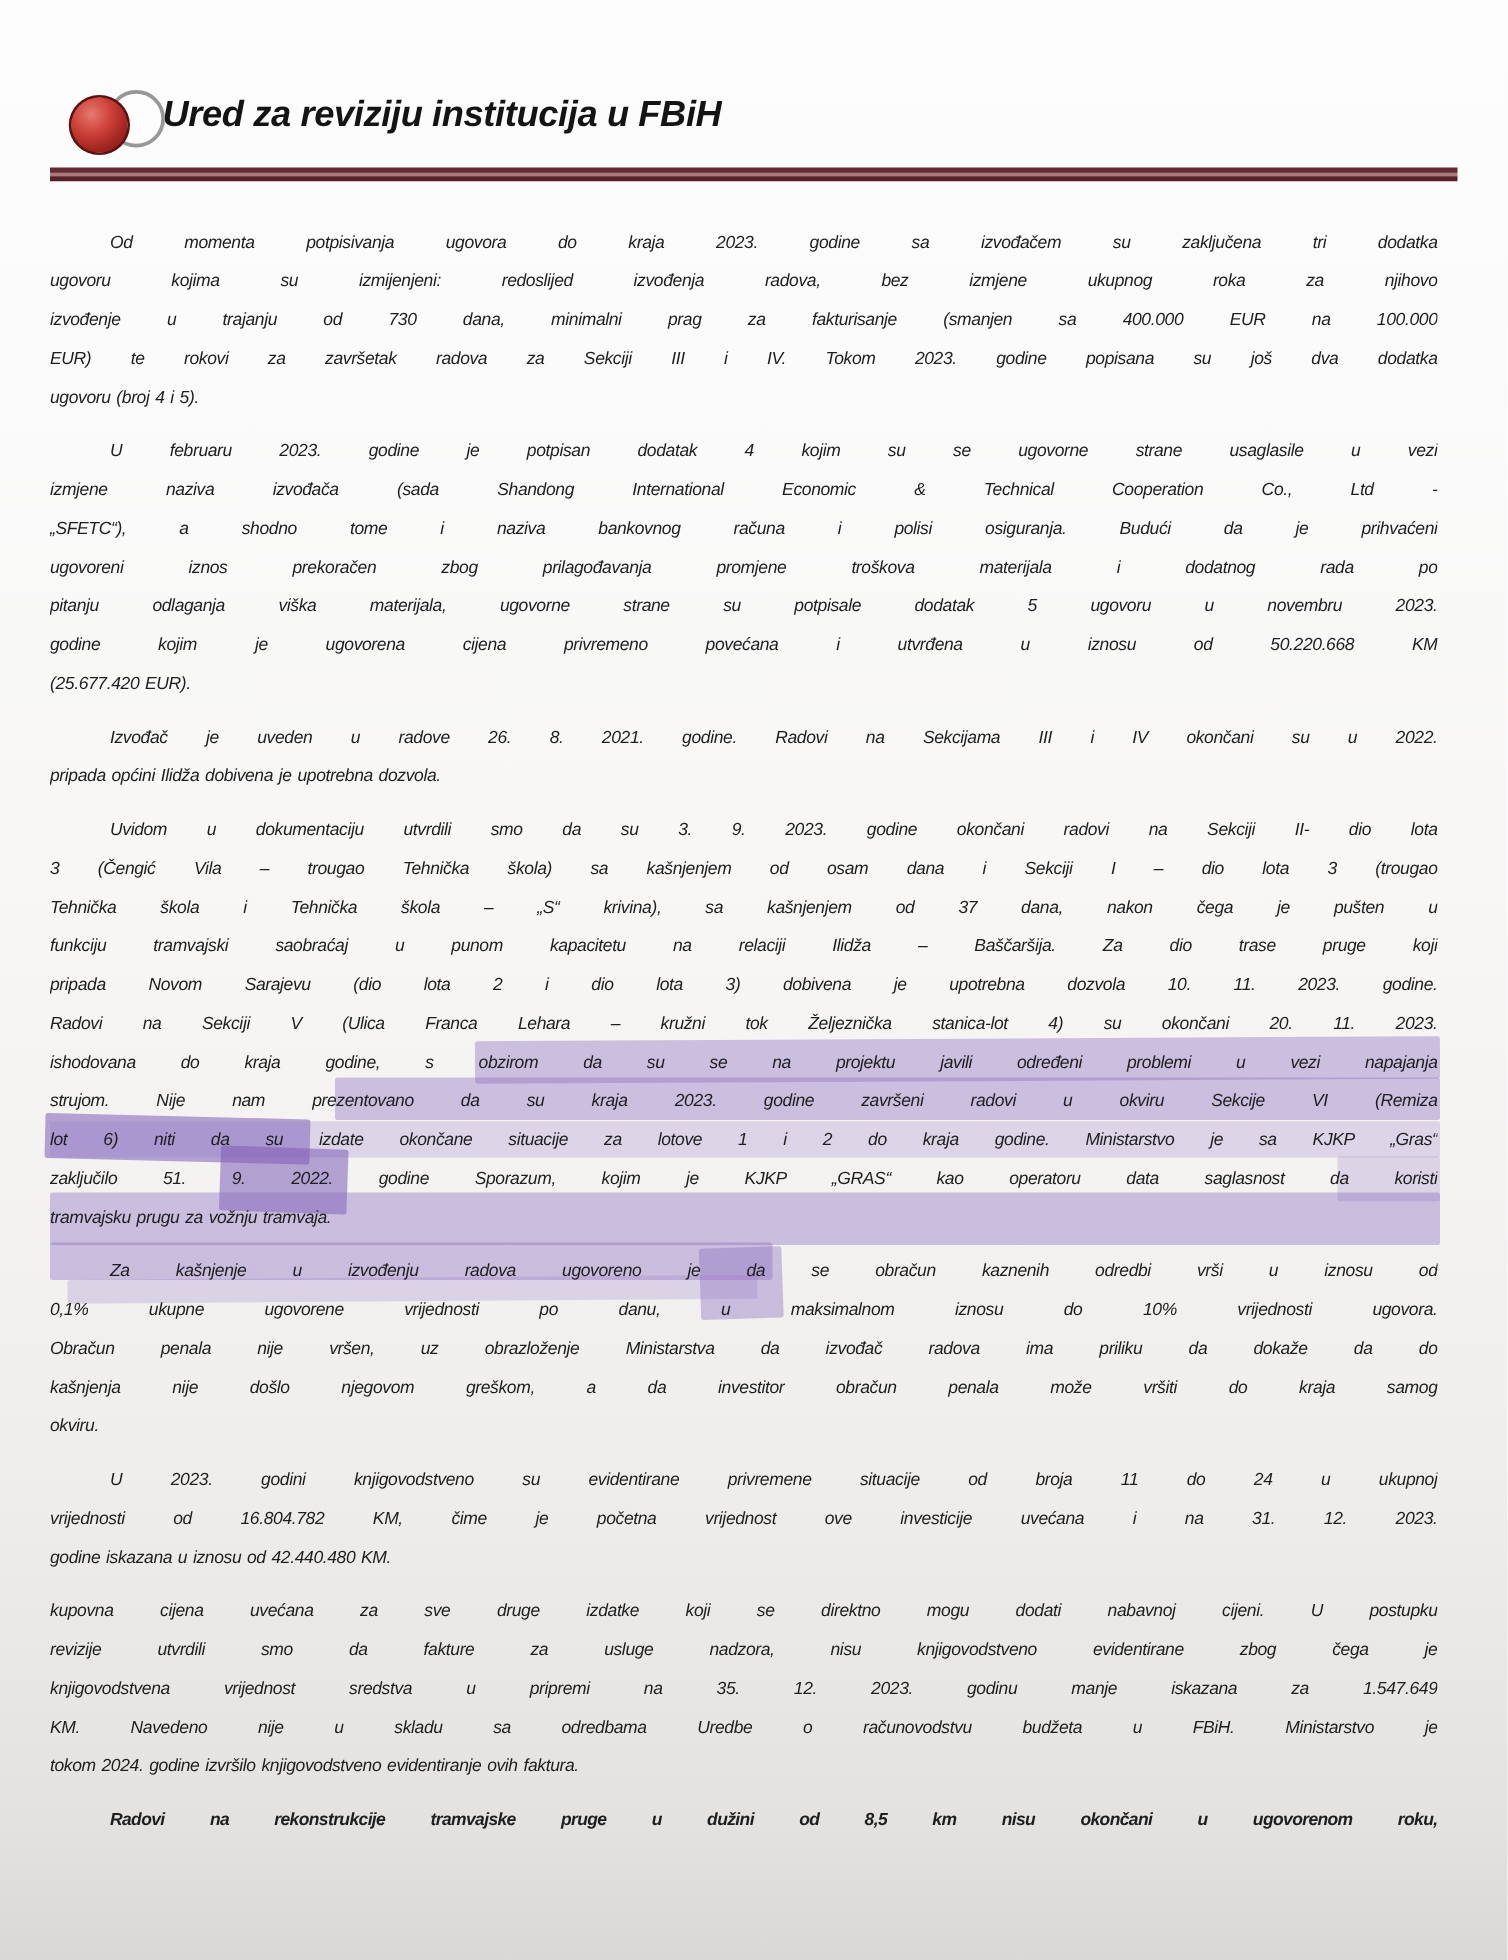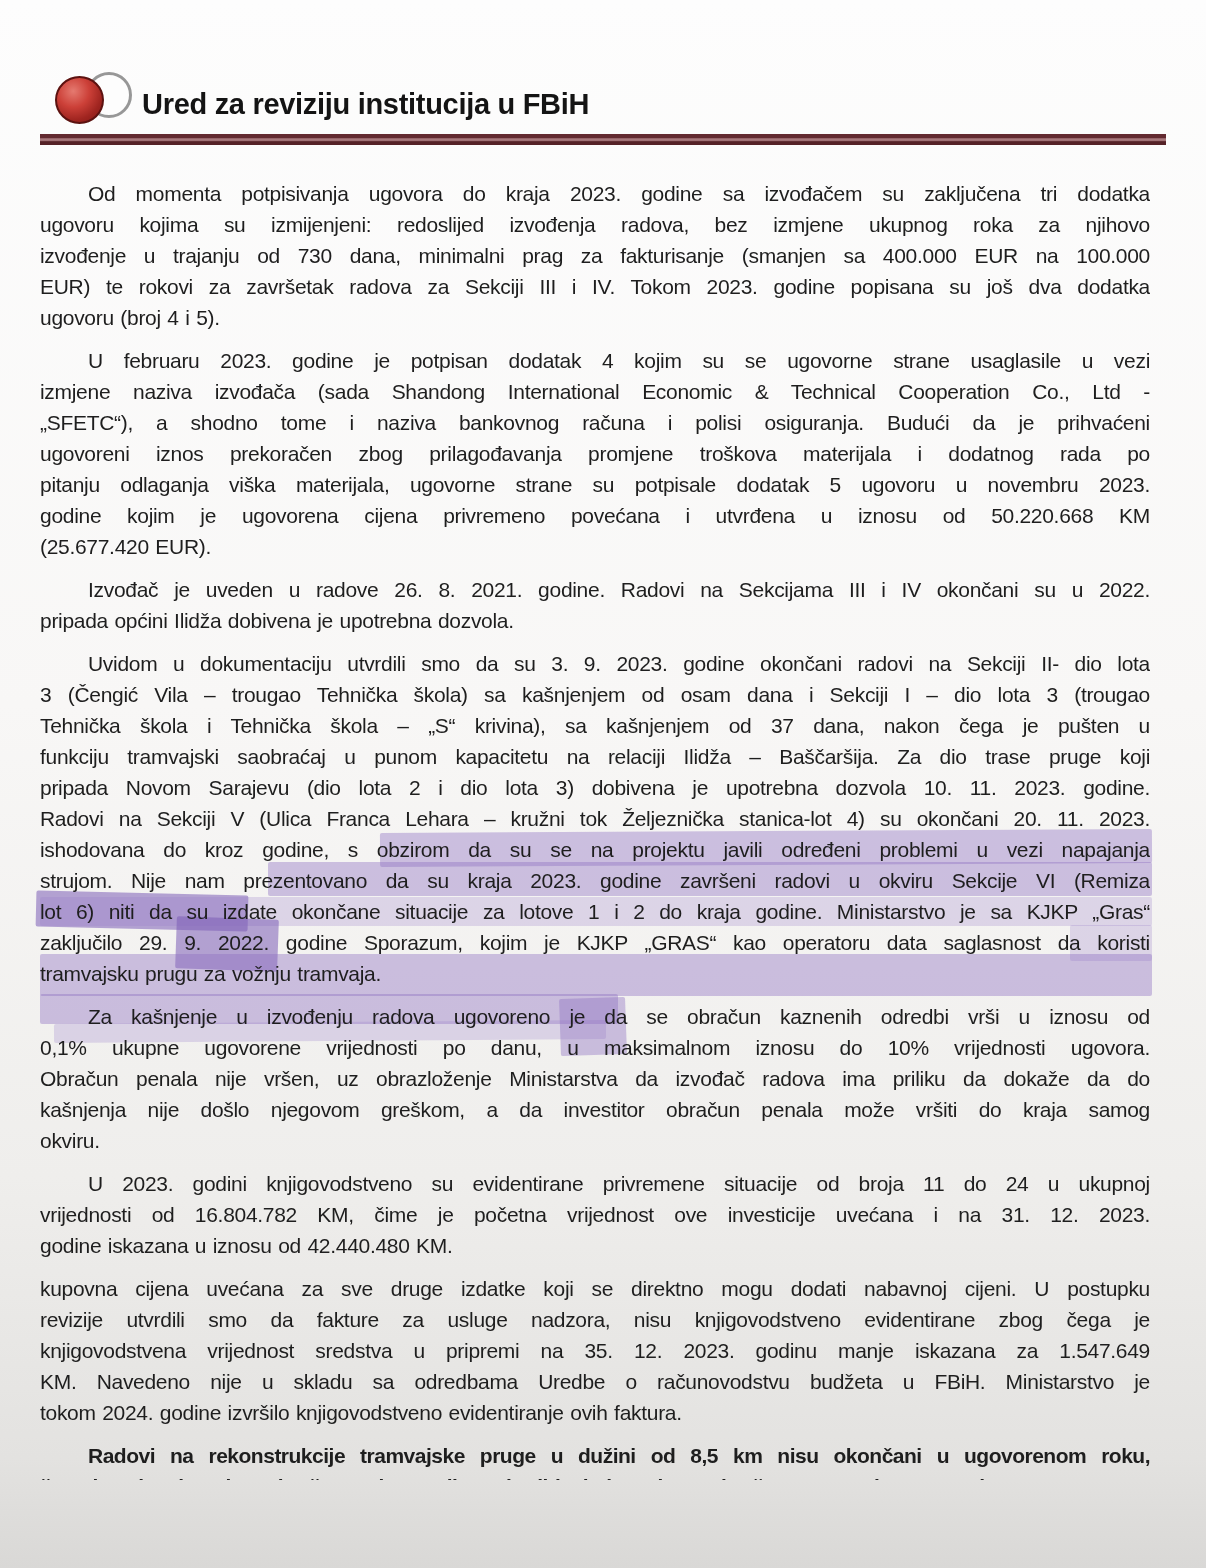--- a/index.html
+++ b/index.html
@@ -26,35 +26,35 @@
   .logo .white-c{
     position:absolute;left:31px;top:2px;width:40px;height:40px;border-radius:50%;
     background:#fdfdfd;border:3px solid #979797;z-index:1;
   }
   .logo .red-c{
     position:absolute;left:0;top:6px;width:45px;height:44px;border-radius:50%;
     background:radial-gradient(circle at 36% 30%,#e57a70 0%,#cc4038 38%,#a02520 68%,#7c1512 100%);
     border:2px solid #5c1210;z-index:2;
   }
   .hdr h1{
-    position:absolute;left:130px;top:76px;margin:12px;
-    font-size:29px;font-weight:bold;letter-spacing:-0.3px;color:#141414;
+    position:absolute;left:130px;top:76px;margin:0;
+    font-size:29px;font-weight:bold;letter-spacing:-0.3px;color:#141414;font-style:italic;
   }
   .hdr .rule{
     position:absolute;left:40px;width:1126px;top:134px;height:11px;
     background:linear-gradient(180deg,var(--rule) 0%,var(--rule) 32%,var(--rule-mid) 44%,var(--rule-mid) 58%,#552227 70%,#552227 100%);
   }
 
   
   .doc{padding:28px 56px 0 40px;}
   .para{position:relative;margin:0 0 12px 0;}
   .line{
     position:relative;z-index:1;height:31px;line-height:31px;overflow:hidden;
-    font-size:21px;letter-spacing:-0.3px;word-spacing:1px;
-    text-align:justify;text-align-last:justify;white-space:normal;
+    font-size:14px;letter-spacing:-0.3px;word-spacing:1px;
+    text-align:justify;text-align-last:justify;white-space:normal;font-style:italic;
   }
   .line.last{text-align-last:left;}
   .line.ind{text-indent:48px;}
   .para.bold .line{font-weight:bold;letter-spacing:-0.5px;}
   .clip{height:9px;overflow:hidden;} 
 
   
   .stroke{position:absolute;z-index:0;pointer-events:none;border-radius:2px;}
   .hl-light{background:var(--hl-light);}
   .hl-mid{background:var(--hl-mid);}
@@ -119,24 +119,24 @@
       <div class="stroke hl-mid s7"></div>
       <div class="stroke hl-mid s8"></div>
       <div class="stroke hl-light s9"></div>
       <div class="stroke hl-mid s10"></div>
       <div class="line ind">Uvidom u dokumentaciju utvrdili smo da su 3. 9. 2023. godine okončani radovi na Sekciji II- dio lota</div>
       <div class="line">3 (Čengić Vila – trougao Tehnička škola) sa kašnjenjem od osam dana i Sekciji I – dio lota 3 (trougao</div>
       <div class="line">Tehnička škola i Tehnička škola – „S“ krivina), sa kašnjenjem od 37 dana, nakon čega je pušten u</div>
       <div class="line">funkciju tramvajski saobraćaj u punom kapacitetu na relaciji Ilidža – Baščaršija. Za dio trase pruge koji</div>
       <div class="line">pripada Novom Sarajevu (dio lota 2 i dio lota 3) dobivena je upotrebna dozvola 10. 11. 2023. godine.</div>
       <div class="line">Radovi na Sekciji V (Ulica Franca Lehara – kružni tok Željeznička stanica-lot 4) su okončani 20. 11. 2023.</div>
-      <div class="line">ishodovana do kroz godine, s obzirom da su se na projektu javili određeni problemi u vezi napajanja</div>
+      <div class="line">ishodovana do kraja godine, s obzirom da su se na projektu javili određeni problemi u vezi napajanja</div>
       <div class="line">strujom. Nije nam prezentovano da su kraja 2023. godine završeni radovi u okviru Sekcije VI (Remiza</div>
       <div class="line">lot 6) niti da su izdate okončane situacije za lotove 1 i 2 do kraja godine. Ministarstvo je sa KJKP „Gras“</div>
-      <div class="line">zaključilo 29. 9. 2022. godine Sporazum, kojim je KJKP „GRAS“ kao operatoru data saglasnost da koristi</div>
+      <div class="line">zaključilo 51. 9. 2022. godine Sporazum, kojim je KJKP „GRAS“ kao operatoru data saglasnost da koristi</div>
       <div class="line last">tramvajsku prugu za vožnju tramvaja.</div>
     </div>
 
     <div class="para">
       <div class="line ind">Za kašnjenje u izvođenju radova ugovoreno je da se obračun kaznenih odredbi vrši u iznosu od</div>
       <div class="line">0,1% ukupne ugovorene vrijednosti po danu, u maksimalnom iznosu do 10% vrijednosti ugovora.</div>
       <div class="line">Obračun penala nije vršen, uz obrazloženje Ministarstva da izvođač radova ima priliku da dokaže da do</div>
       <div class="line">kašnjenja nije došlo njegovom greškom, a da investitor obračun penala može vršiti do kraja samog</div>
       <div class="line last">okviru.</div>
     </div>

